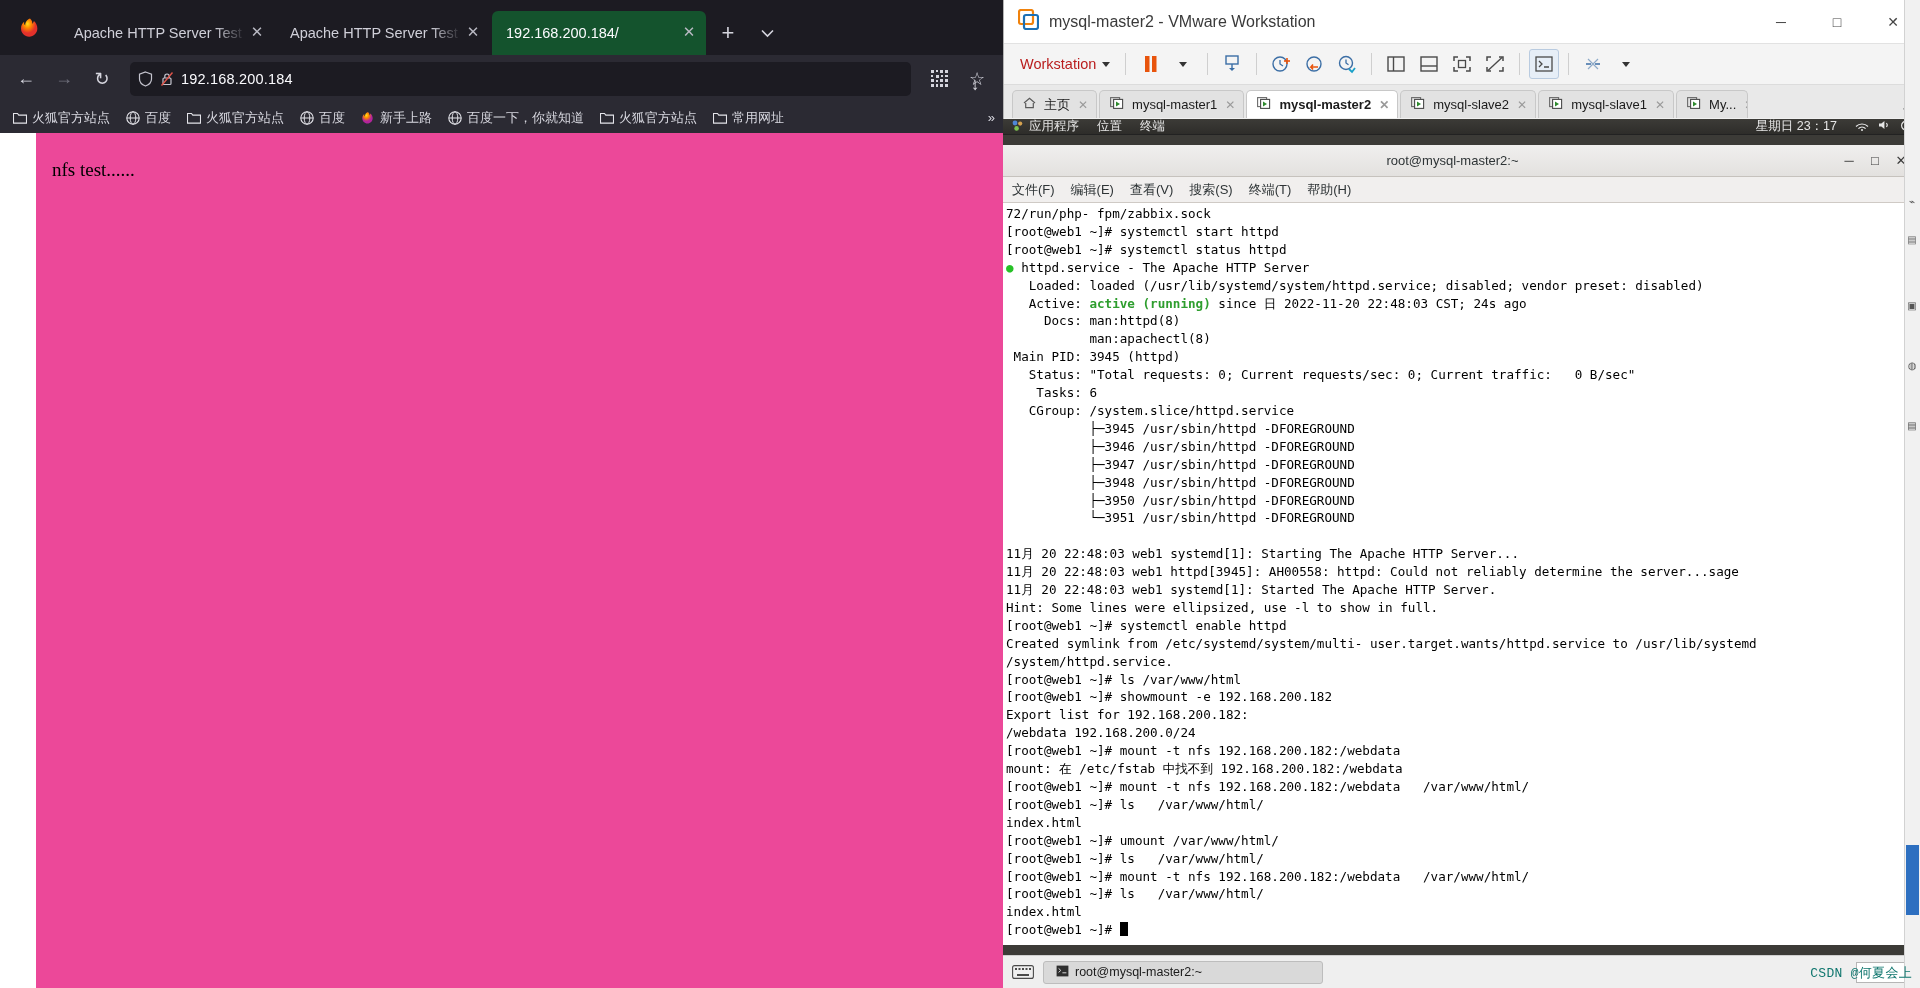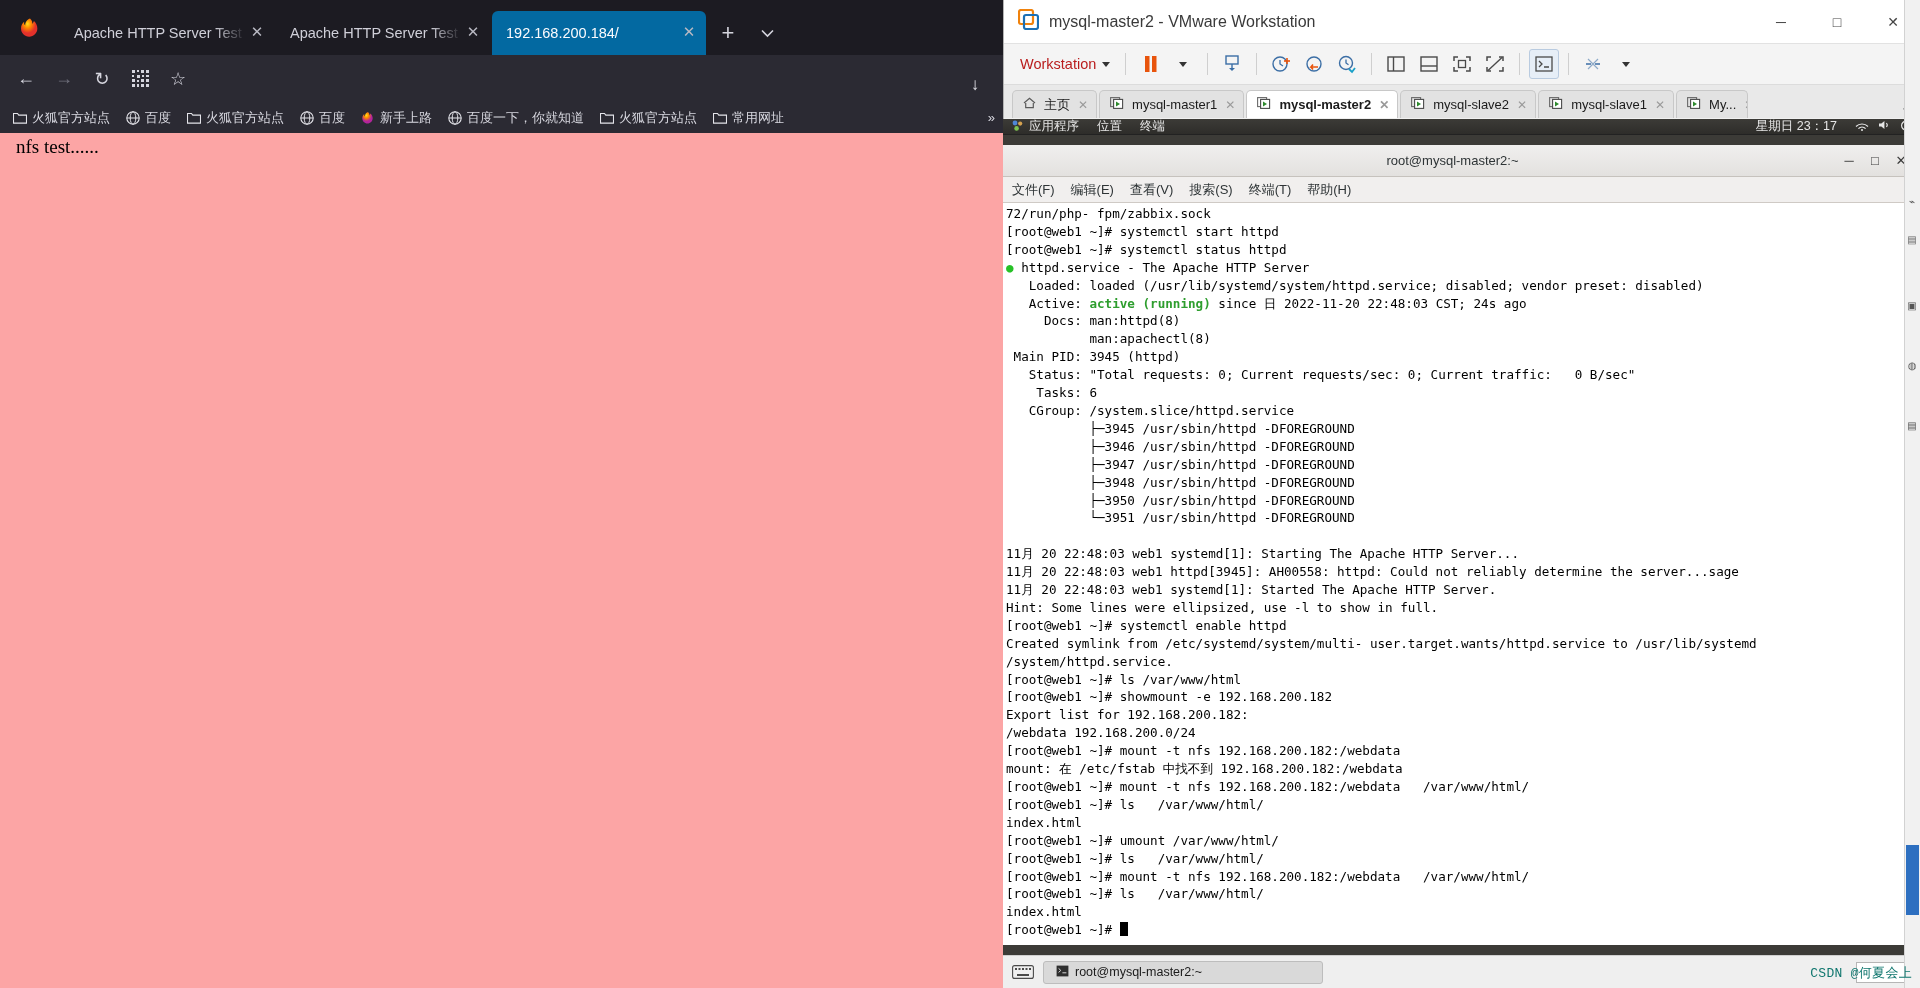--- a/index.html
+++ b/index.html
@@ -27,21 +27,21 @@
   .ff-tab {
     height: 44px; min-width: 214px; max-width: 214px; display: flex; align-items: center;
     color: #cfcfd8; font-size: 14.5px; padding: 0 6px 0 14px; position: relative;
     border-radius: 6px 6px 0 0; margin-right: 2px;
   }
   .ff-tab .lbl {
     flex: 1; overflow: hidden; white-space: nowrap;
     -webkit-mask-image: linear-gradient(to right, #000 82%, transparent 100%);
     mask-image: linear-gradient(to right, #000 82%, transparent 100%);
   }
-  .ff-tab.active { background: #0369a1; color: #fbfbfe; margin-top: 16px; }
+  .ff-tab.active { background: #14532d; color: #fbfbfe; margin-top: 16px; }
   .ff-tab .x { width: 22px; height: 22px; line-height: 20px; text-align: center; font-size: 15px; color: #b9b9c3; flex: 0 0 22px; }
   .ff-newtab { width: 40px; height: 40px; color: #d4d4dd; font-size: 22px; display: flex; align-items: center; justify-content: center; margin-bottom: 2px;}
   .ff-listall { width: 38px; height: 40px; color: #d4d4dd; font-size: 13px; display: flex; align-items: center; justify-content: center; margin-bottom: 2px;}
 
   .ff-navbar {
     height: 47px; background: #2b2a33; display: flex; align-items: center;
     padding: 0 8px; gap: 2px;
   }
   .nav-btn {
     width: 36px; height: 34px; display: flex; align-items: center; justify-content: center;
@@ -60,21 +60,21 @@
     height: 31px; background: #2b2a33; display: flex; align-items: center;
     padding: 0 6px; gap: 3px; overflow: hidden; position: relative;
   }
   .bm {
     display: flex; align-items: center; gap: 5px; padding: 3px 6px; border-radius: 4px;
     color: #d8d8e0; font-size: 13px; white-space: nowrap;
   }
   .bm .ic { width: 15px; height: 15px; display: inline-flex; align-items: center; justify-content: center; }
   .bm-chev { position: absolute; right: 2px; color: #d8d8e0; font-size: 13px; padding: 0 6px; }
 
-  .ff-content { background: #fca5a5; height: calc(988px - 55px - 47px - 31px); padding: 3px 16px; }
+  .ff-content { background: #ec4899; height: calc(988px - 55px - 47px - 31px); padding: 26px 16px; margin-left: 36px; }
   .ff-content h2 { font-size: 19px; font-weight: 400; color: #000; font-family: "Liberation Serif", serif; }
 
   
   #vmware {
     position: absolute; left: 1003px; top: 0; width: 917px; height: 988px;
     background: #f0f0f0; border: 1px solid #b4b4b4; border-top: none; border-right: none;
     overflow: hidden;
   }
   .vm-title {
     height: 44px; background: #ffffff; display: flex; align-items: center; gap: 10px;
@@ -204,20 +204,35 @@
         <svg width="13" height="9" viewBox="0 0 13 9">
             <path d="M1 1.5 L6.5 7 L12 1.5" fill="none" stroke="#d4d4dd" stroke-width="1.6"></path>
           </svg>
       </div>
     </div>
 
     <div class="ff-navbar">
       <div class="nav-btn">←</div>
       <div class="nav-btn dim">→</div>
       <div class="nav-btn">↻</div>
+      <div class="ff-urlbar">
+        <span class="shield-ic">
+          <svg width="15" height="16" viewBox="0 0 15 16">
+              <path d="M7.5 1 L13.5 3.2 V8 c0 3.6-3.2 6-6 7-2.8-1-6-3.4-6-7V3.2z" fill="none" stroke="#c5c5cf" stroke-width="1.2"></path>
+            </svg>
+        </span>
+        <span class="lock-ic">
+          <svg width="14" height="16" viewBox="0 0 14 16">
+              <rect x="3" y="7" width="8" height="6.5" rx="1" fill="none" stroke="#c5c5cf" stroke-width="1.2"></rect>
+              <path d="M4.8 7V5.2a2.2 2.2 0 0 1 4.4 0V7" fill="none" stroke="#c5c5cf" stroke-width="1.2"></path>
+              <line x1="1.5" y1="14.5" x2="12.5" y2="1.5" stroke="#e0544a" stroke-width="1.4"></line>
+            </svg>
+        </span>
+        <span class="url-text" title="搜索或输入网址">192.168.200.184</span>
+      </div>
       <div class="right-icons">
         <div class="nav-btn">
           <svg width="17" height="17" viewBox="0 0 17 17">
               <g fill="#d5d5de">
                 <rect x="0" y="0" width="3" height="3"></rect>
                 <rect x="5" y="0" width="2" height="2"></rect>
                 <rect x="9" y="0" width="3" height="3"></rect>
                 <rect x="14" y="0" width="3" height="3"></rect>
                 <rect x="0" y="5" width="2" height="2"></rect>
                 <rect x="5" y="5" width="3" height="3"></rect>

